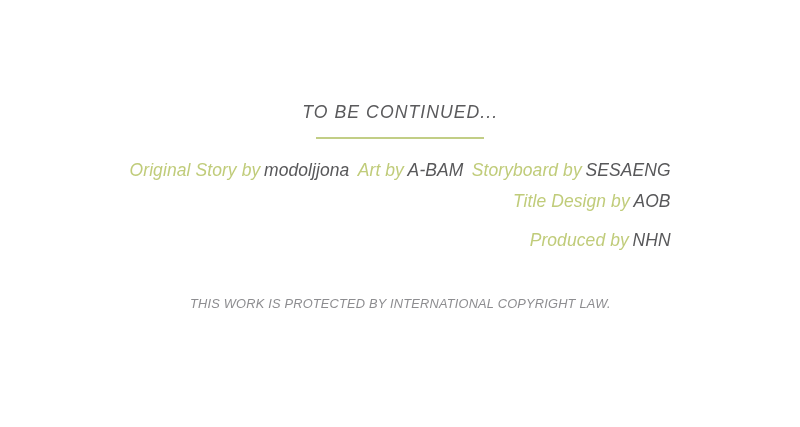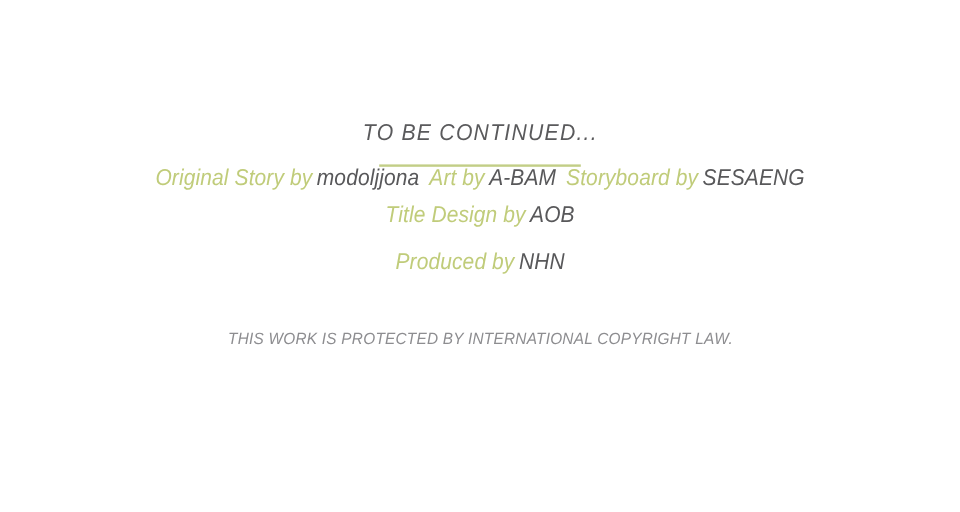--- a/index.html
+++ b/index.html
@@ -40,21 +40,22 @@
   .rule {
     margin-top: 14px;
     width: 168px;
     height: 2px;
     background: #c2ce86;
     border: 0;
   }
 
   
   .credits {
-    text-align: center;
+    margin-top: 21px;
+    text-align: right;
     line-height: 1.0;
   }
 
   .credit-line {
     white-space: nowrap;
     font-family: "Liberation Sans", sans-serif;
     font-style: italic;
     font-weight: 400;
     font-size: 19px;
     letter-spacing: 0.1px;

